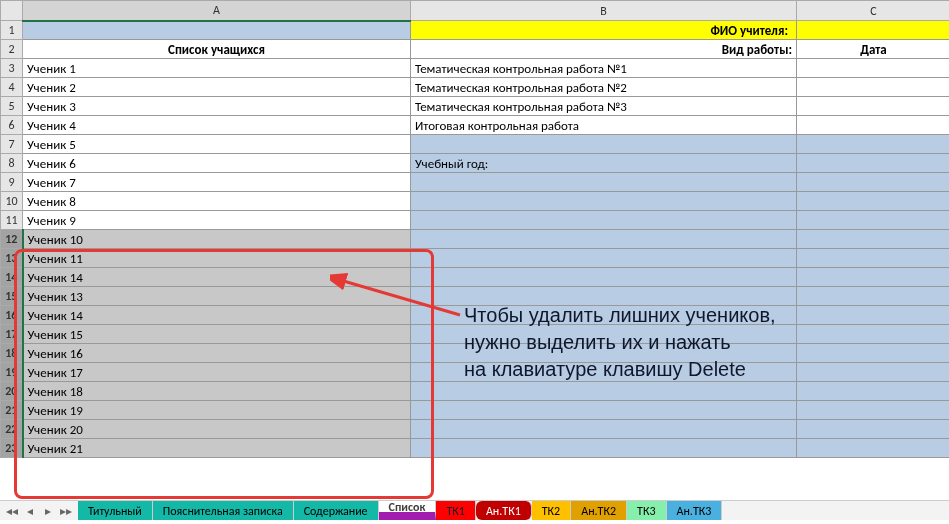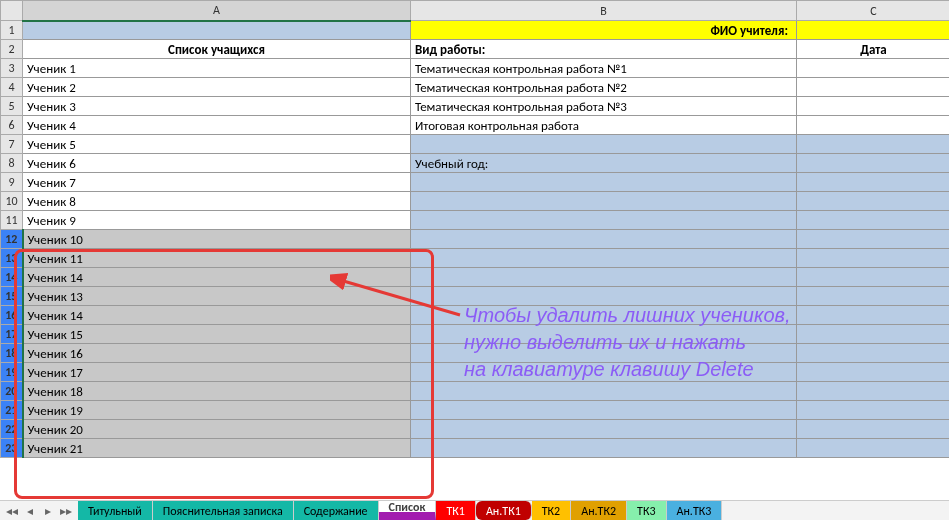--- a/index.html
+++ b/index.html
@@ -4,35 +4,35 @@
 <style>
 * { box-sizing: border-box; margin: 0; padding: 0; }
 body { font-family: Calibri, Arial, sans-serif; font-size: 13px; background: #fff; overflow: hidden; width: 949px; height: 524px; position: relative; }
 .grid-area { position: absolute; top: 0; left: 0; right: 0; bottom: 24px; overflow: hidden; }
 table { border-collapse: collapse; width: 100%; table-layout: fixed; }
 th, td { border: 1px solid #999; padding: 0 4px; height: 19px; font-weight: normal; text-align: left; vertical-align: middle; white-space: nowrap; overflow: hidden; }
 th.colhdr, td.rowhdr { background: #e6e6e6; text-align: center; font-size: 12px; color: #333; border: 1px solid #aaa; }
 th.colhdr { height: 20px; }
 th.colhdr.sel { background: #d4d4d4; border-bottom: 2px solid #217346; }
 td.rowhdr { width: 22px; }
-td.rowhdr.sel { background: #3b82f6; border-right: 2px solid #217346; font-weight: bold; }
+td.rowhdr.sel { background: #a3a3a3; border-right: 2px solid #217346; font-weight: bold; }
 .yellow { background: #ffff00; text-align: right; font-weight: bold; padding-right: 8px; }
 .hdr-row td.cell { text-align: center; font-weight: bold; }
 .lblue { background: #b8cce4; }
 .selcell { background: #c8c8c8; }
 .gridcell { font-size: 13px; }
 .annot-box { position: absolute; border: 3px solid #e53935; border-radius: 8px; pointer-events: none; }
-.annot-text { position: absolute; color: #8b5cf6; font-size: 20px; line-height: 1.35; font-family: Arial, sans-serif; font-style: italic; }
+.annot-text { position: absolute; color: #0f172a; font-size: 20px; line-height: 1.35; font-family: Arial, sans-serif; }
 .annot-arrow { position: absolute; pointer-events: none; }
 .tabbar { position: absolute; bottom: 4px; left: 0; right: 0; height: 20px; display: flex; align-items: stretch; background: #f3f3f3; border-top: 1px solid #ccc; font-size: 12px; }
 .nav-btns { display: flex; align-items: center; padding: 0 4px; gap: 2px; }
 .nav-btn { width: 16px; height: 16px; display: flex; align-items: center; justify-content: center; color: #666; cursor: pointer; }
 .tab { padding: 0 10px; display: flex; align-items: center; border-right: 1px solid #ccc; background: #14b8a6; cursor: pointer; white-space: nowrap; }
 .tab.active { background: #fff; color: #404040; font-weight: bold; border-bottom: 8px solid #a21caf; }
-.tab.red { background: #ff0000; color: #ffffff; }
+.tab.red { background: #ff0000; color: #0f172a; }
 .tab.darkred { background: #c00000; color: #fff; border-radius: 6px; }
 .tab.orange { background: #ffc000; }
 .tab.darkorg { background: #e0a000; }
 .tab.cyan { background: #86efac; }
 .tab.darkcyan { background: #4ab0e0; }
 .tab.green { background: #00b050; color: #000000; margin-top: 35px; }
 .col-rowhdr { width: 22px; }
 .col-a { width: 388px; }
 .col-b { width: 386px; }
 .col-c { width: 154px; }
@@ -59,21 +59,21 @@
 <tbody id="gridbody">
         <tr>
           <td class="rowhdr">1</td>
           <td class="cell gridcell lblue"></td>
           <td class="cell gridcell yellow">ФИО учителя:</td>
           <td class="cell gridcell yellow"></td>
         </tr>
         <tr class="hdr-row">
           <td class="rowhdr">2</td>
           <td class="cell gridcell">Список учащихся</td>
-          <td class="cell gridcell" style="text-align: left; font-weight: bold;">Вид работы:</td>
+          <td class="cell gridcell" style="text-align: right; font-weight: bold;">Вид работы:</td>
           <td class="cell gridcell" style="text-align: center; font-weight: bold;">Дата</td>
         </tr>
         <tr>
           <td class="rowhdr">3</td>
           <td class="cell gridcell">Ученик 1</td>
           <td class="cell gridcell">Тематическая контрольная работа №1</td>
           <td class="cell gridcell"></td>
         </tr>
         <tr>
           <td class="rowhdr">4</td>

